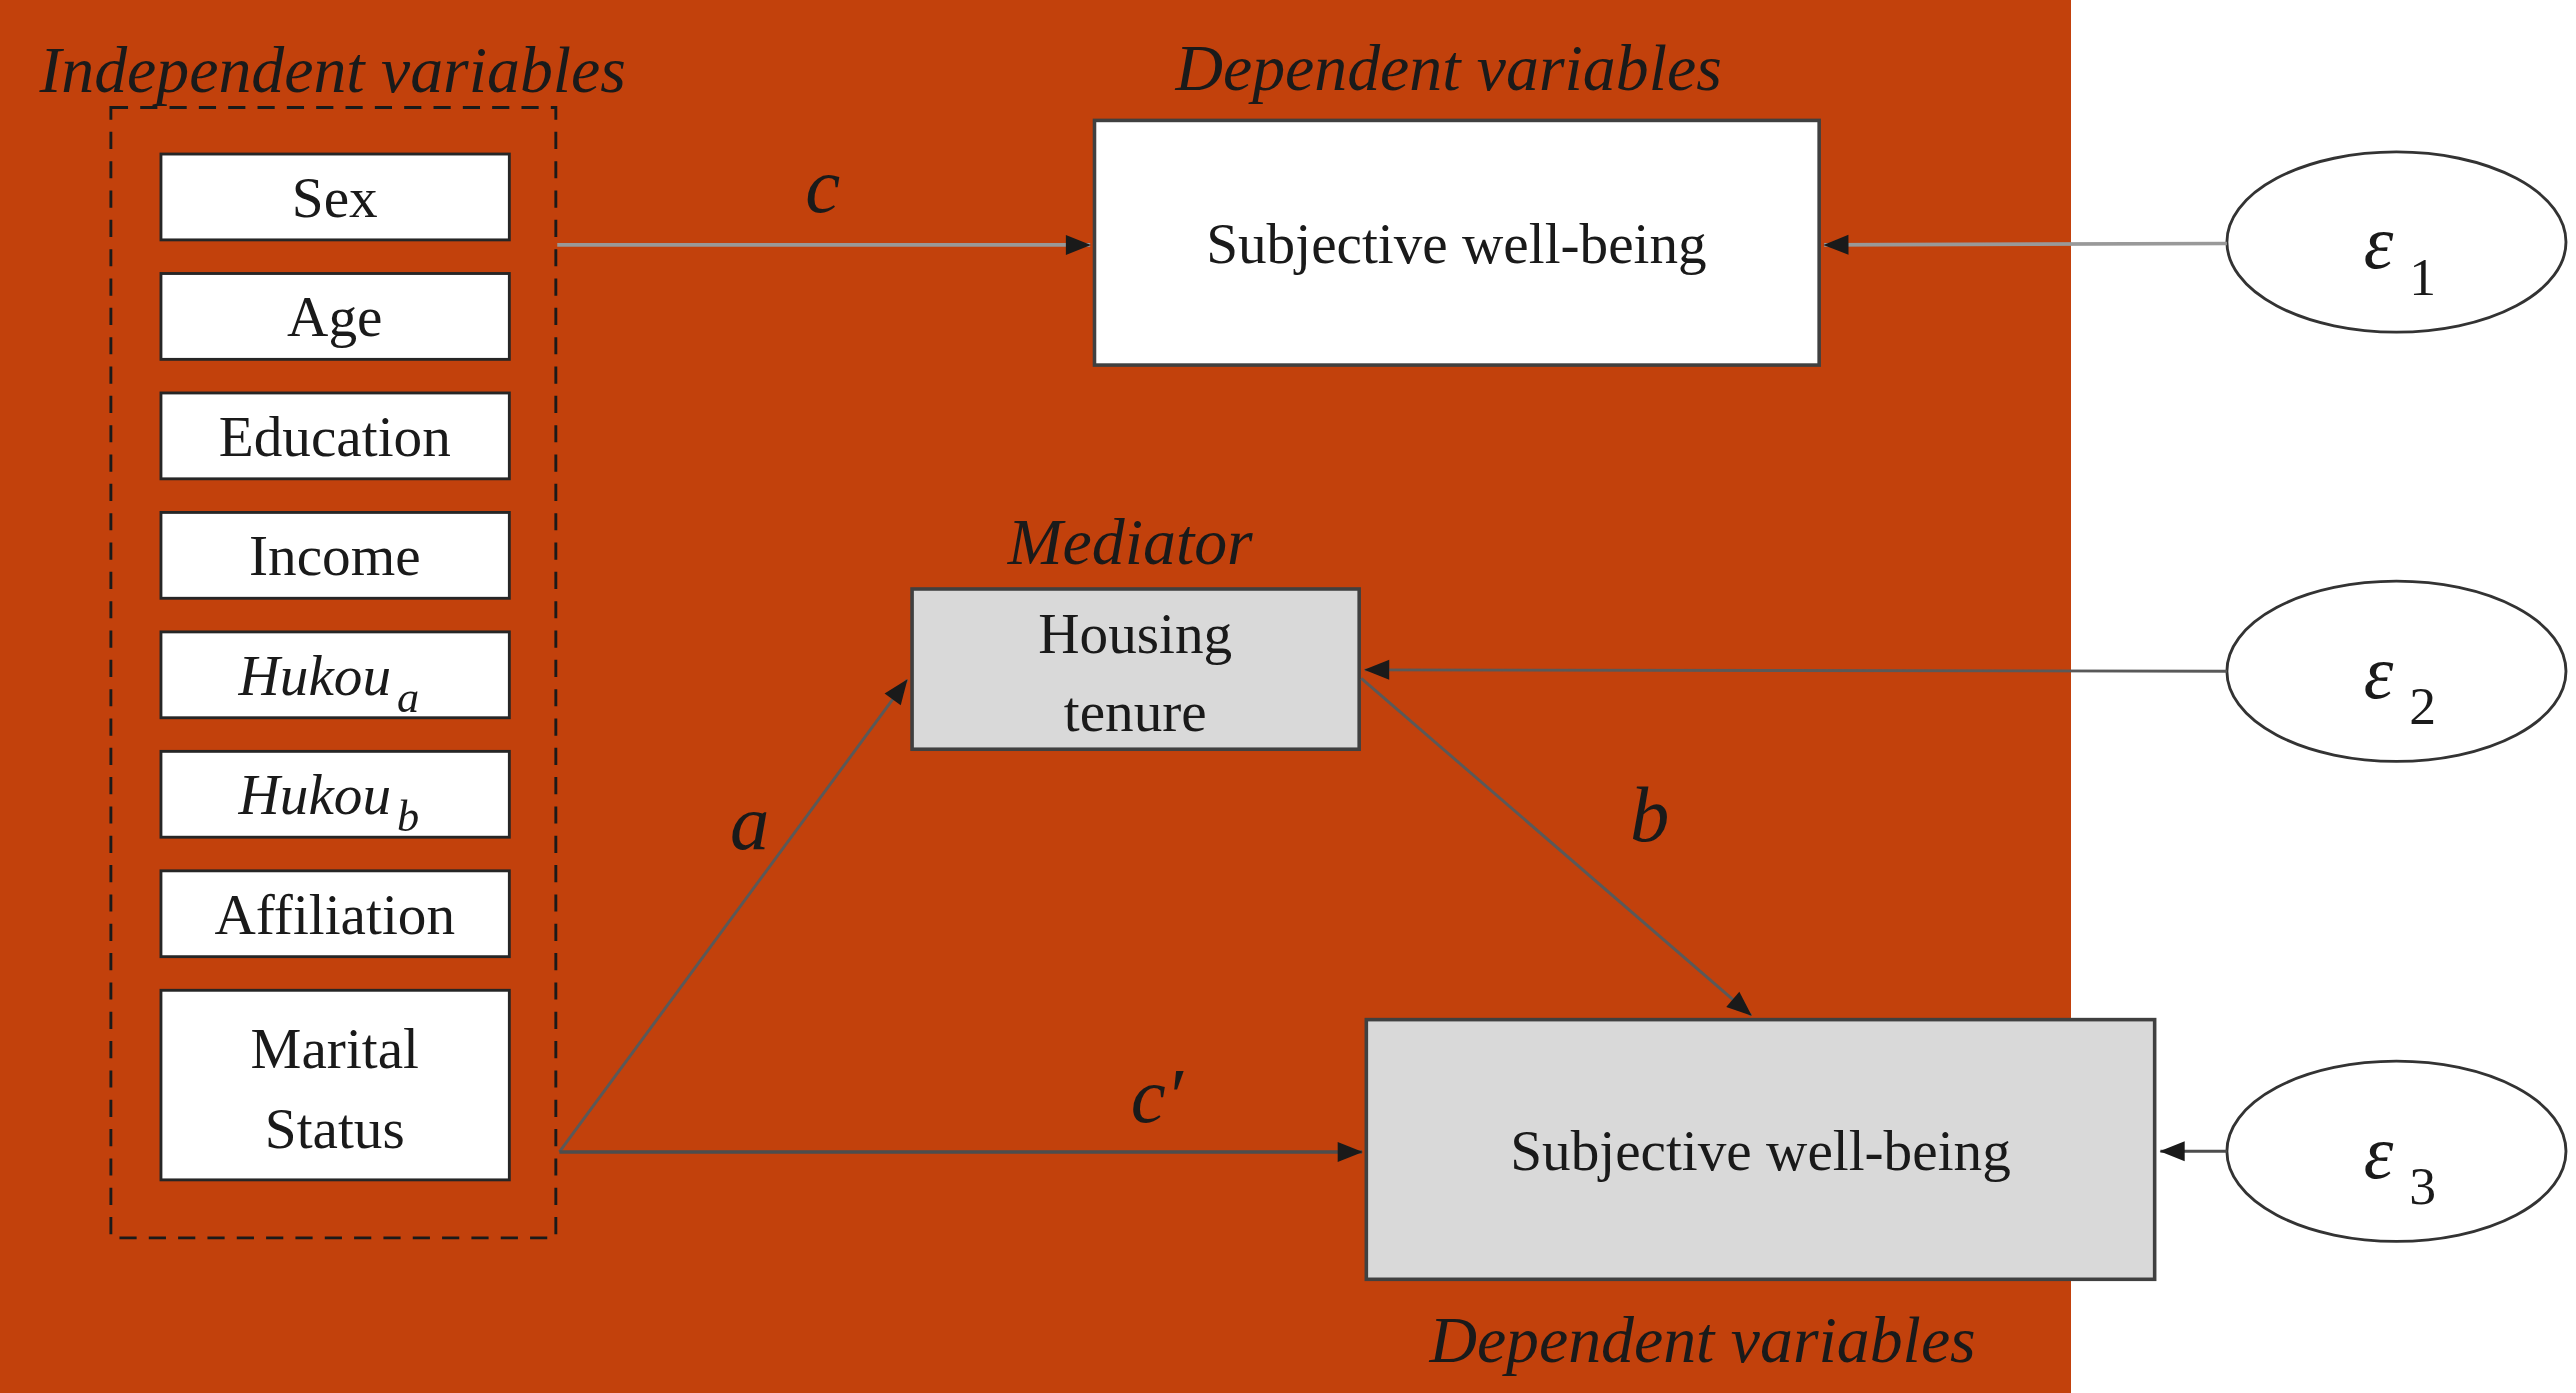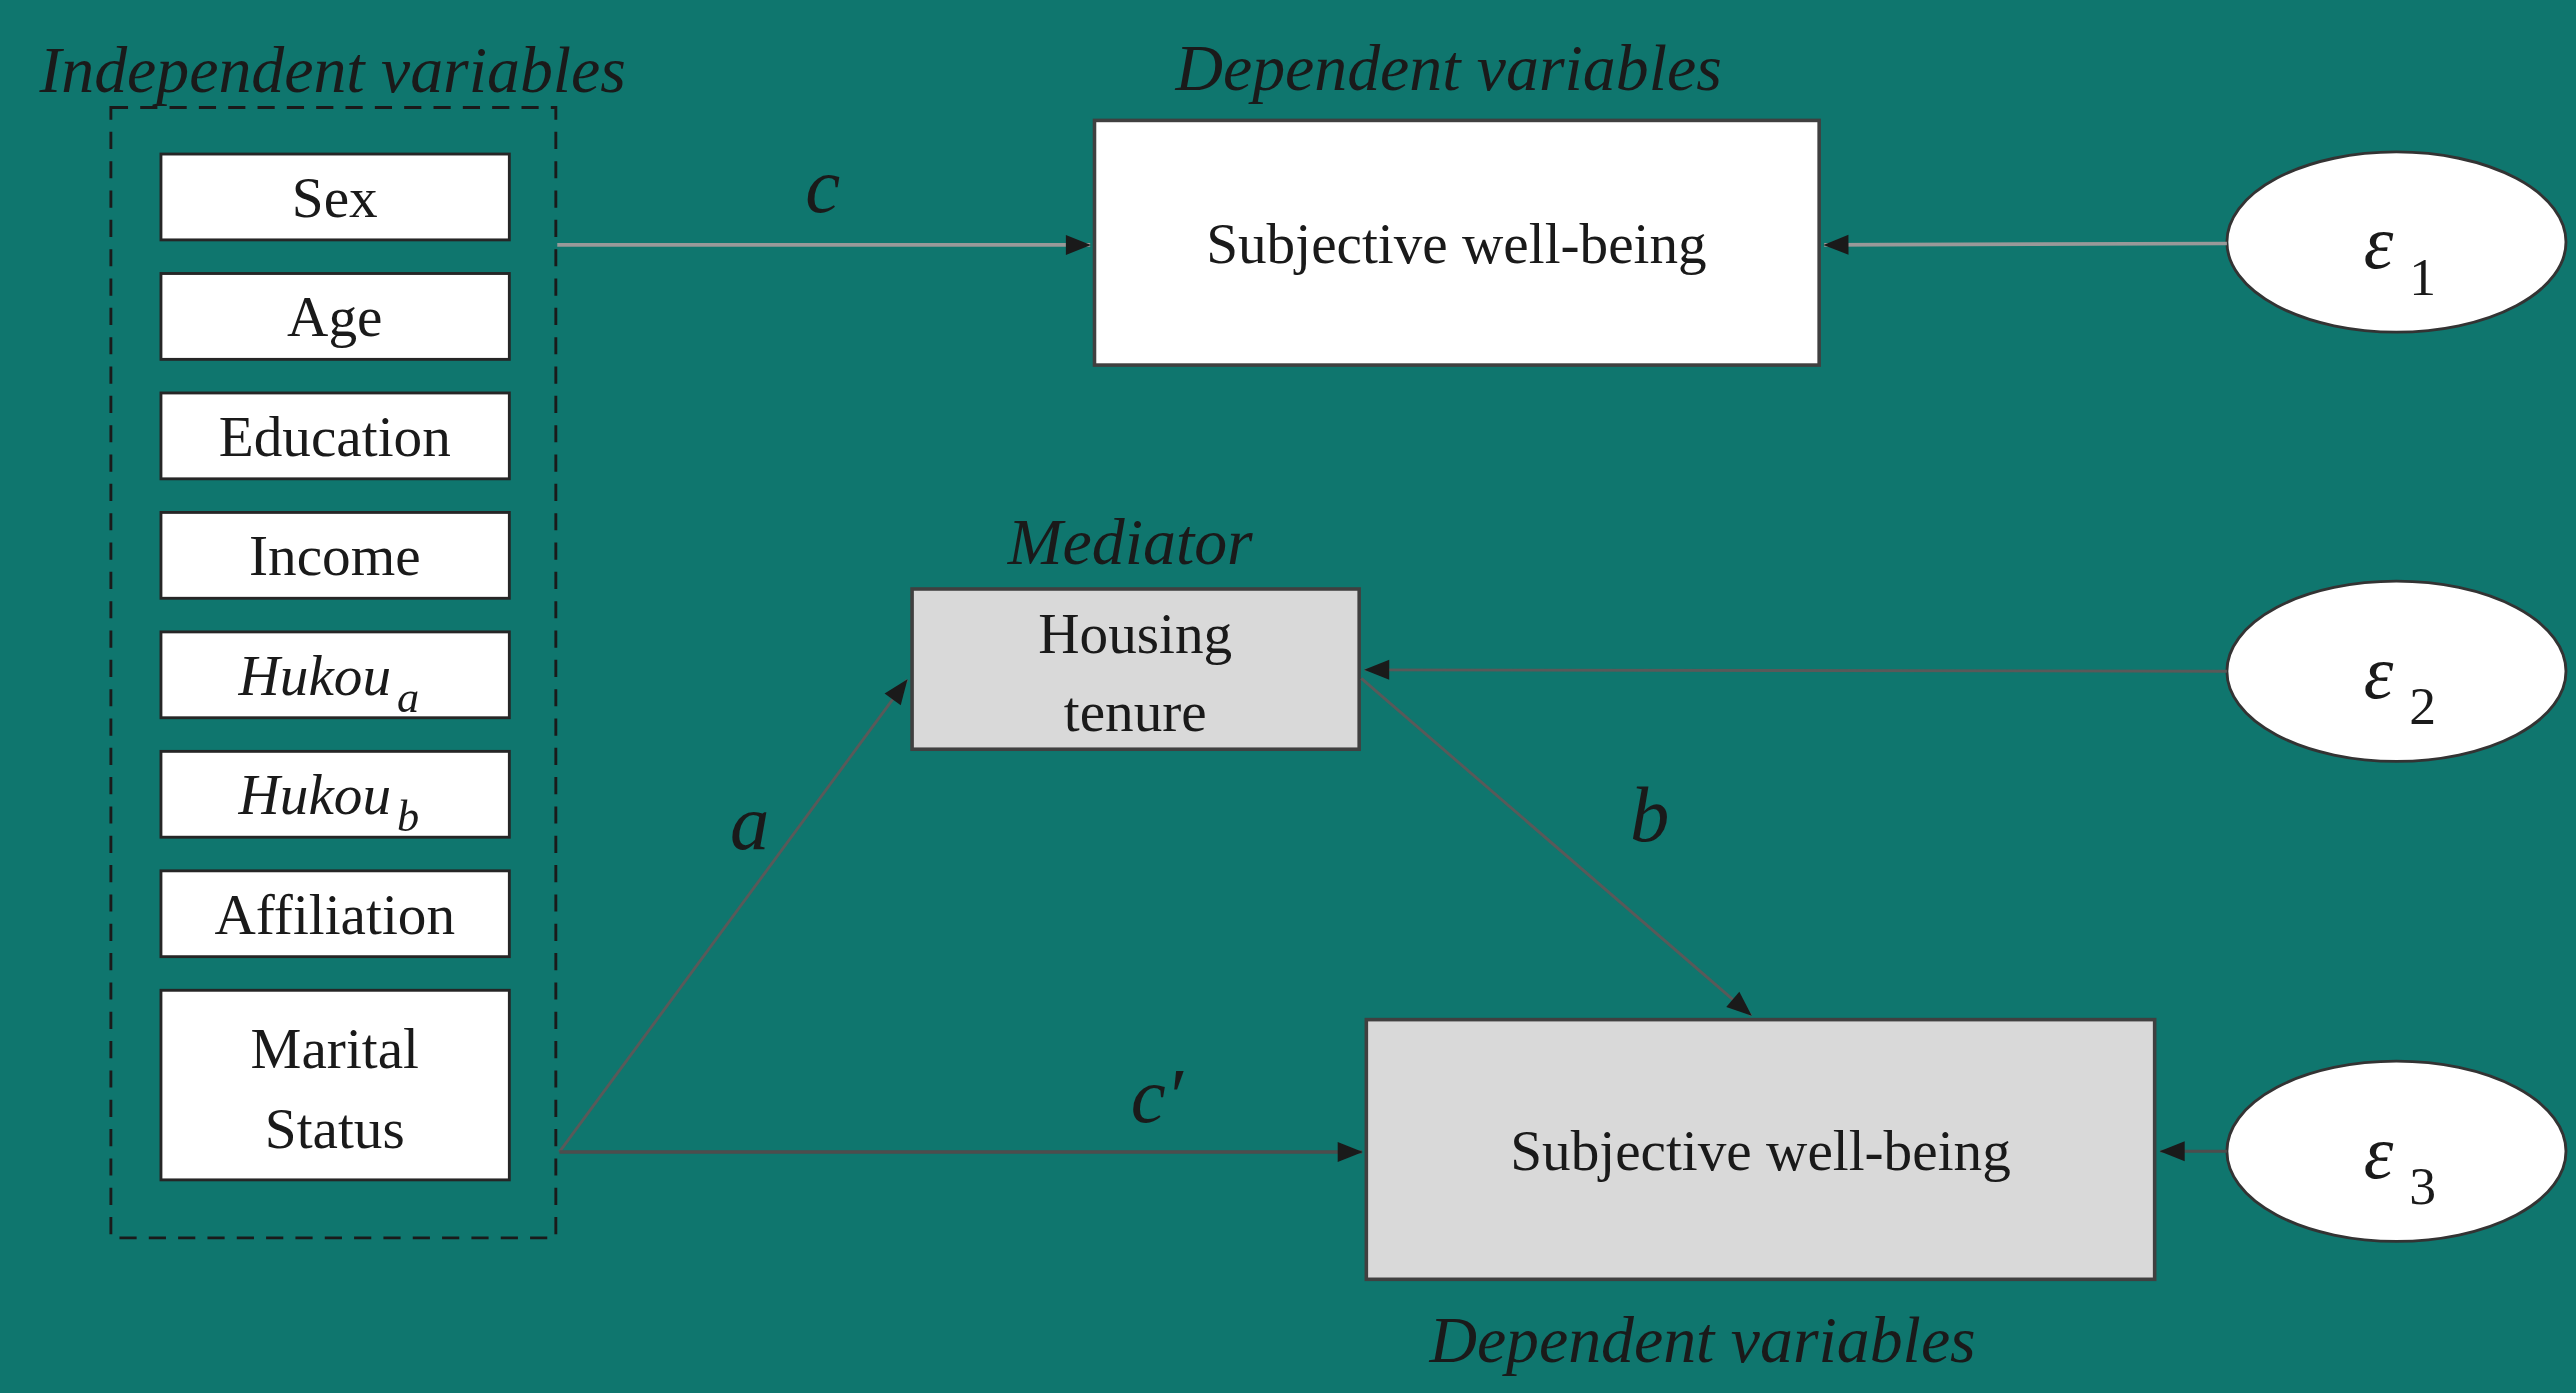--- a/index.html
+++ b/index.html
@@ -1,19 +1,19 @@
 <!DOCTYPE html>
 <html style="font-size:11.4px"><head>
 <meta charset="utf-8">
 <style>
   html,body{margin:0;padding:0;background:#ffffff;}
   .canvas{
     position:relative;
-    width:2576px;height:1394px;
-    background:#0f766e;
+    width:2071px;height:1394px;
+    background:#c2410c;
     font-family:"Liberation Serif", serif;
   }
   svg{display:block;width:2576px;height:1394px;}
   text{font-family:"Liberation Serif", serif;fill:#1a1a1a;}
   .box-label{font-size:80px;}
   .heading{font-size:92px;font-style:italic;}
   .path-label{font-size:110px;font-style:italic;}
   .eps{font-size:105px;font-style:italic;}
   .sub{font-size:62px;font-style:italic;}
   .eps-sub{font-size:75px;}

